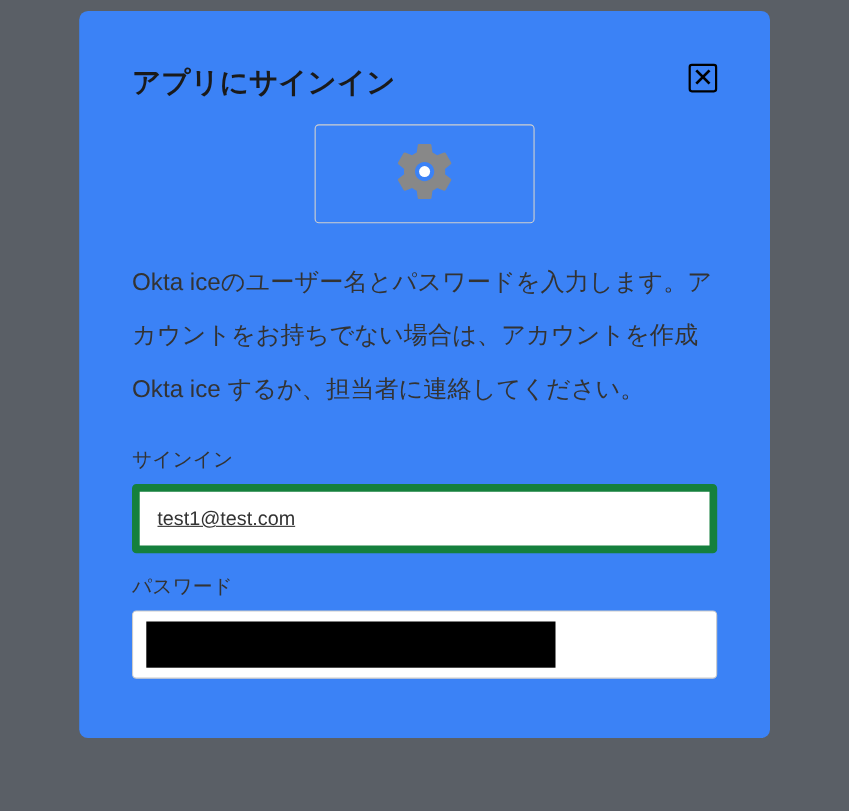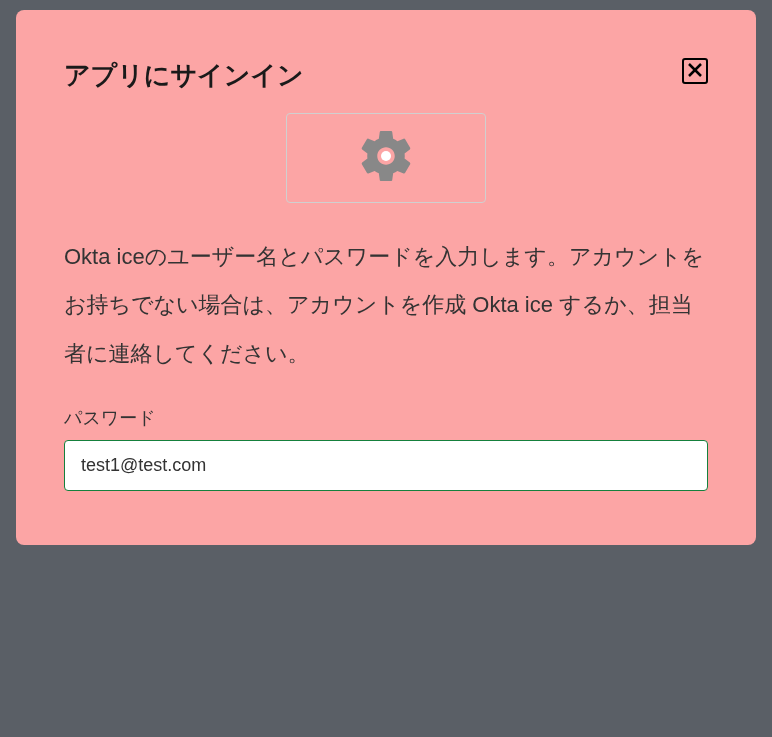--- a/index.html
+++ b/index.html
@@ -11,22 +11,22 @@
       font-family: "Hiragino Kaku Gothic ProN", "Yu Gothic", "Meiryo", -apple-system, BlinkMacSystemFont, sans-serif;
       background: #5a5f66;
       width: 772px;
       height: 737px;
       display: flex;
       align-items: flex-start;
       justify-content: center;
       padding-top: 10px;
     }
     .modal {
-      background: #fca5a5;
-      width: 740px;
+      background: #3b82f6;
+      width: 628px;
       border-radius: 8px;
       padding: 48px 48px 36px 48px;
       position: relative;
     }
     .modal-header {
       display: flex;
       justify-content: space-between;
       align-items: flex-start;
     }
     .modal-title {
@@ -82,24 +82,25 @@
     .form-label {
       display: block;
       font-size: 18px;
       color: #333;
       margin-bottom: 10px;
     }
     .form-input {
       width: 100%;
       padding: 14px 16px;
       font-size: 18px;
-      border: 1px solid #15803d;
+      border: 7px solid #15803d;
       border-radius: 4px;
       color: #333;
       background: #fff;
+      text-decoration: underline;
     }
     .password-field {
       width: 100%;
       padding: 8px 16px 8px 12px;
       border: 1px solid #ccc;
       border-radius: 4px;
       background: #fff;
       height: 62px;
       display: flex;
       align-items: center;
@@ -154,18 +155,24 @@
           <path d="M19.43 12.98c.04-.32.07-.64.07-.98s-.03-.66-.07-.98l2.11-1.65c.19-.15.24-.42.12-.64l-2-3.46c-.12-.22-.39-.3-.61-.22l-2.49 1c-.52-.4-1.08-.73-1.69-.98l-.38-2.65C14.46 2.18 14.25 2 14 2h-4c-.25 0-.46.18-.49.42l-.38 2.65c-.61.25-1.17.59-1.69.98l-2.49-1c-.23-.09-.49 0-.61.22l-2 3.46c-.13.22-.07.49.12.64l2.11 1.65c-.04.32-.07.65-.07.98s.03.66.07.98l-2.11 1.65c-.19.15-.24.42-.12.64l2 3.46c.12.22.39.3.61.22l2.49-1c.52.4 1.08.73 1.69.98l.38 2.65c.03.24.24.42.49.42h4c.25 0 .46-.18.49-.42l.38-2.65c.61-.25 1.17-.59 1.69-.98l2.49 1c.23.09.49 0 .61-.22l2-3.46c.12-.22.07-.49-.12-.64l-2.11-1.65zM12 15.5c-1.93 0-3.5-1.57-3.5-3.5s1.57-3.5 3.5-3.5 3.5 1.57 3.5 3.5-1.57 3.5-3.5 3.5z"></path>
           <circle cx="12" cy="12" r="2" fill="#fff"></circle>
         </svg>
       </span>
     </div>
   </div>
 
   <p class="description">Okta iceのユーザー名とパスワードを入力します。アカウントをお持ちでない場合は、アカウントを作成 Okta ice するか、担当者に連絡してください。</p>
 
   <div class="form-group">
-    <label class="form-label">パスワード</label>
+    <label class="form-label">サインイン</label>
     <input type="text" class="form-input" value="test1@test.com" style="">
   </div>
 
+  <div class="form-group">
+    <label class="form-label">パスワード</label>
+    <div class="password-field">
+      <div class="password-mask"></div>
+    </div>
+  </div>
 
 </div>
 
 </body></html>

